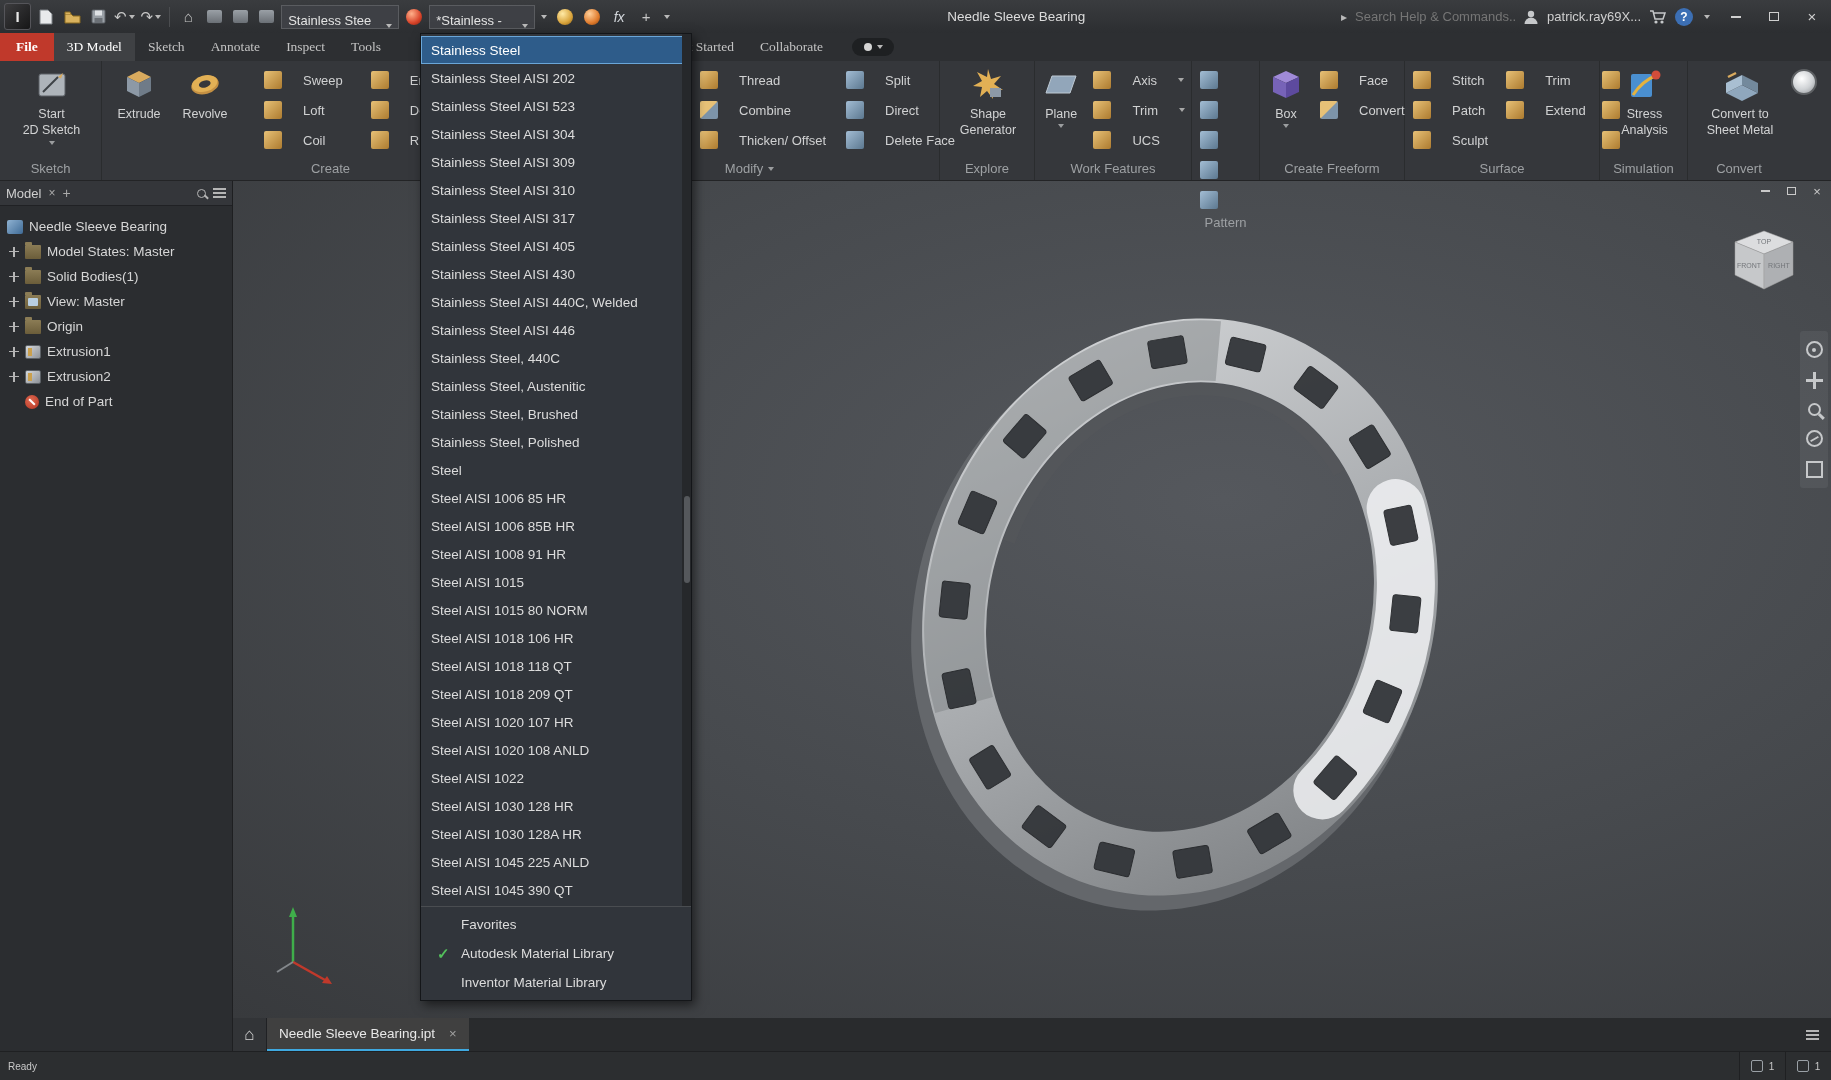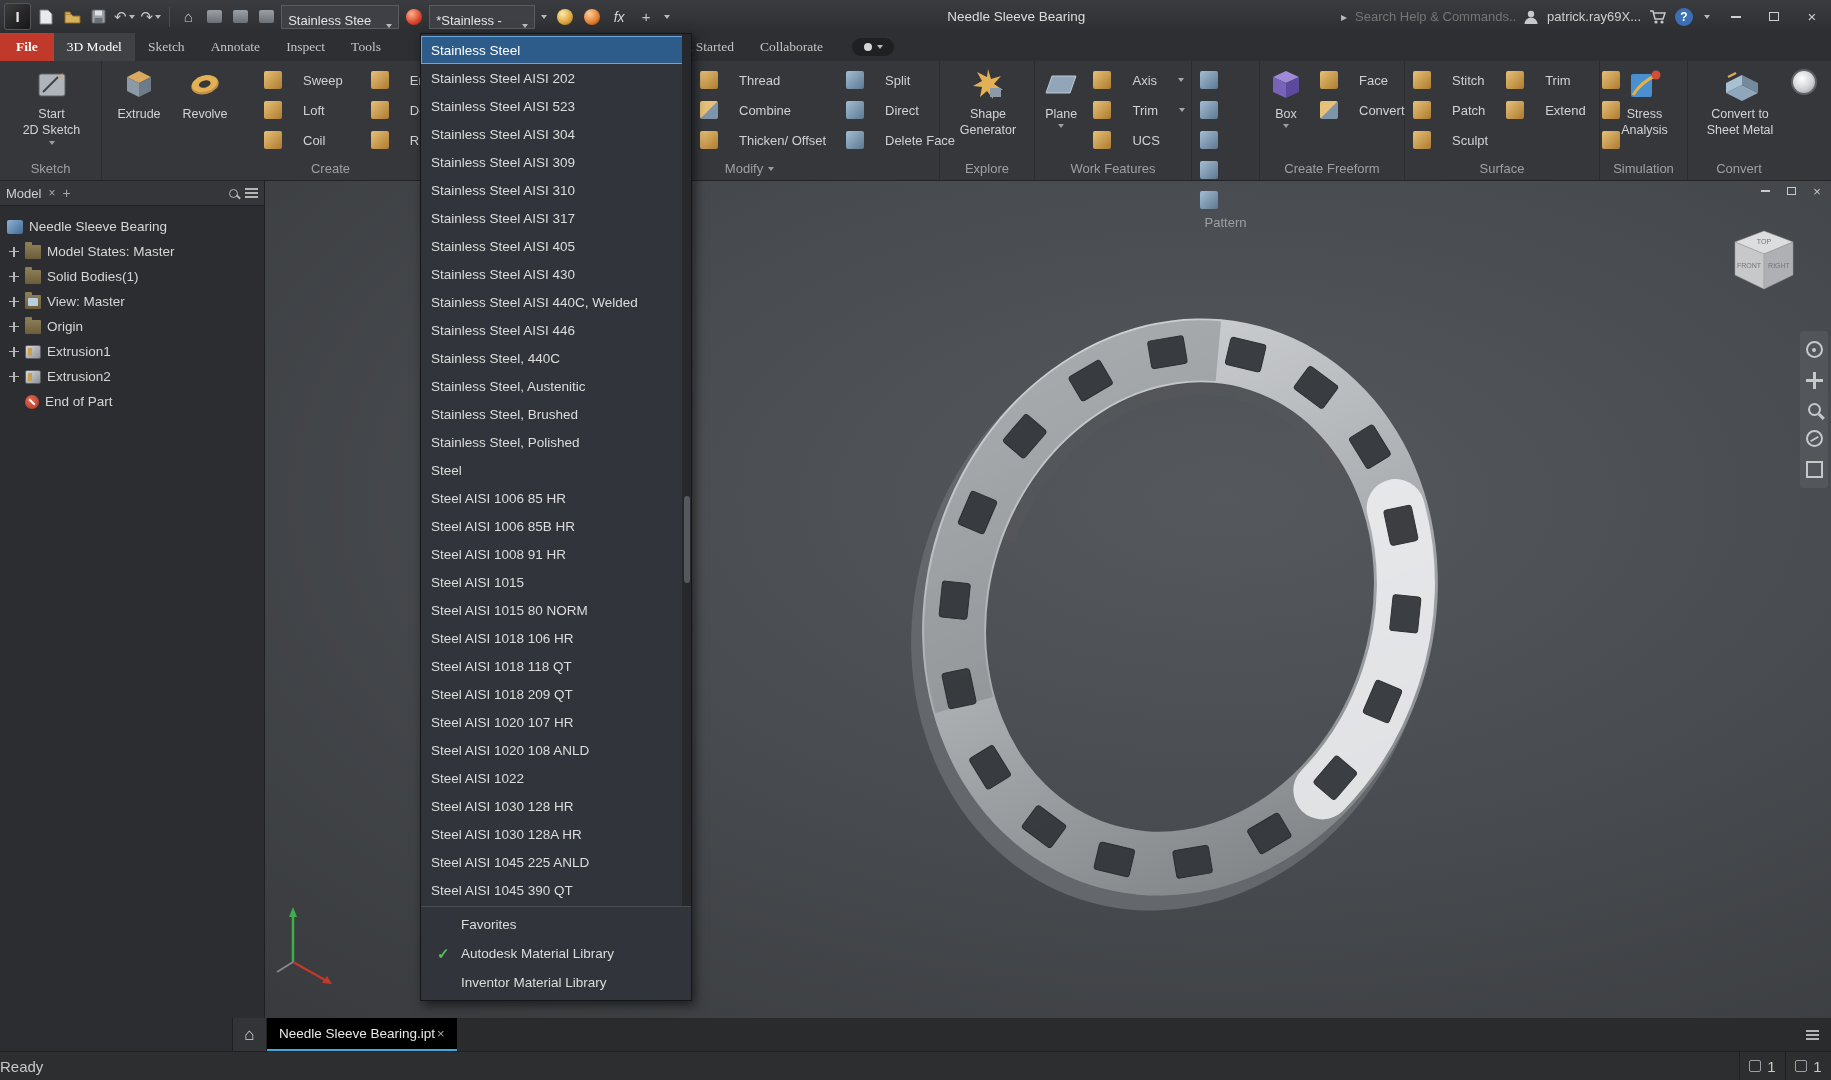--- a/index.html
+++ b/index.html
@@ -62,21 +62,21 @@
   .small-btn.ic-mix .small-icon, .icon-btn.ic-mix .small-icon { background: linear-gradient(135deg,#e7c177 48%,#7d94aa 52%); }
   .flyout-caret { display:none; width:0; height:0; border-left:3px solid transparent; border-right:3px solid transparent; border-top:4px solid #a8a8a8; }
   .small-btn.flyout .flyout-caret { display:inline-block; }
   .icon-btn { height:30px; display:flex; align-items:center; }
   .p-modify .rpanel-body { padding-left:140px; }
   .p-modify .smallcol:first-child { width:112px; }
   .ribbon-right { flex:1; display:flex; justify-content:flex-end; padding:8px 14px 0 0; }
   .ribbon-circle { width:26px; height:26px; border-radius:50%; background: radial-gradient(circle at 40% 35%, #ffffff, #cfd2d5 55%, #8d9094); border:2px solid #5e6164;}
 
   
-  .browser { position:absolute; left:0; top:181px; width:265px; bottom:62px; background:#2b2d30; border-right:1px solid #1e1f21; z-index:3;}
+  .browser { position:absolute; left:0; top:181px; width:233px; bottom:62px; background:#2b2d30; border-right:1px solid #1e1f21; z-index:3;}
   .browser-head { height:25px; background:#34363a; display:flex; align-items:center; padding:0 6px; gap:7px; font-size:13px; color:#cfcfcf; border-bottom:1px solid #202124;}
   .bh-close { color:#a9a9a9; font-size:12px; }
   .bh-plus { color:#a9a9a9; font-size:14px; }
   .bh-spacer { flex:1; }
   .magnifier { width:9px; height:9px; border:1.5px solid #b5b5b5; border-radius:50%; position:relative; }
   .magnifier::after { content:""; position:absolute; width:5px; height:1.5px; background:#b5b5b5; transform:rotate(45deg); right:-4px; bottom:-1px; }
   .hamb { width:13px; height:2px; background:#b5b5b5; box-shadow:0 4px 0 #b5b5b5, 0 -4px 0 #b5b5b5; }
   .tree { padding-top:8px; font-size:13.5px; color:#d6d6d6; }
   .tnode { height:25px; display:flex; align-items:center; gap:6px; padding-left:9px; }
   .tnode.root { padding-left:7px; }
@@ -124,24 +124,24 @@
   .dd-thumb { position:absolute; left:1.5px; right:1.5px; top:53%; height:10%; background:#55585c; border-radius:3px; }
   .mat-libs { border-top:1px solid #4a4d51; padding:3px 0; }
   .mat-lib { height:29px; display:flex; align-items:center; gap:8px; padding-left:16px; }
   .mat-lib .check { width:16px; color:#53c05b; font-weight:bold; font-size:15px; visibility:hidden; flex:none;}
   .mat-lib.checked .check { visibility:visible; }
 
   
   .doctabs { position:absolute; left:0; right:0; top:1018px; height:33px; background:#292b2d; display:flex; align-items:stretch; z-index:3;}
   .doctabs .spacer { width:233px; background:#2b2d30; border-right:1px solid #1e1f21;}
   .home-btn { width:34px; display:flex; align-items:center; justify-content:center; background:#323437; color:#d5d5d5; font-size:17px; border-right:1px solid #202124;}
-  .doctab { display:flex; align-items:center; gap:2px; padding:0 12px; background:#000000; color:#e8e8e8; font-size:13.5px; border-bottom:2px solid #3fa9e0; }
+  .doctab { display:flex; align-items:center; gap:14px; padding:0 12px; background:#404040; color:#e8e8e8; font-size:13.5px; border-bottom:2px solid #3fa9e0; }
   .doctab .x { color:#a2a2a2; font-size:13px; }
   .doctabs .right { margin-left:auto; display:flex; align-items:center; padding-right:12px; }
-  .statusbar { position:absolute; left:0; right:0; bottom:0; height:29px; background:#2c2e30; border-top:1px solid #1f2022; display:flex; align-items:center; color:#c8c8c8; font-size:15px; z-index:3;}
+  .statusbar { position:absolute; left:0; right:0; bottom:0; height:29px; background:#2c2e30; border-top:1px solid #1f2022; display:flex; align-items:center; color:#c8c8c8; font-size:10px; padding-left:8px; z-index:3;}
   .statusbar .right { margin-left:auto; display:flex; height:100%; }
   .status-cell { width:46px; border-left:1px solid #1f2022; display:flex; align-items:center; justify-content:center; gap:6px; }
   .status-ic { width:12px; height:12px; border:1.5px solid #9aa0a6; border-radius:2px; }
 </style>
 </head>
 <body>
 
 <div class="app">
 
   <div class="titlebar">

